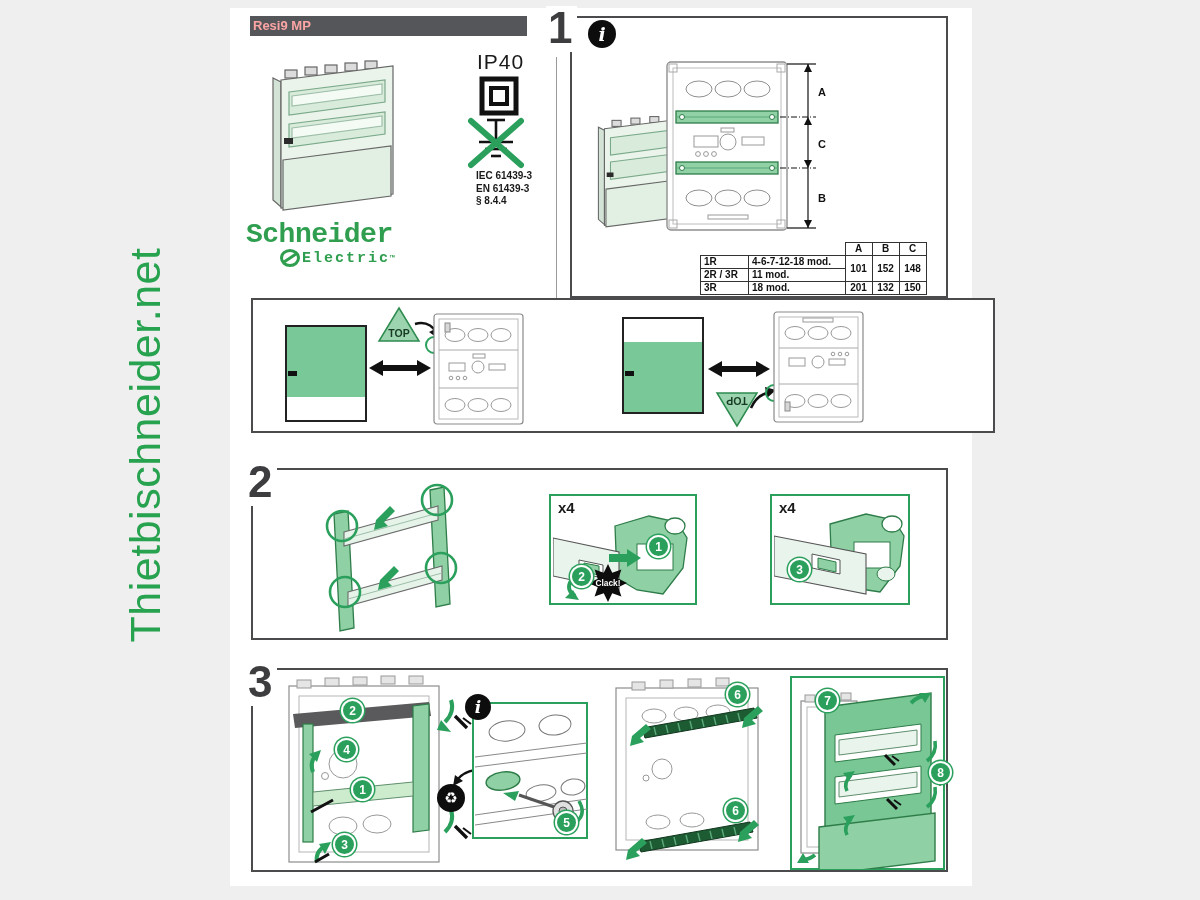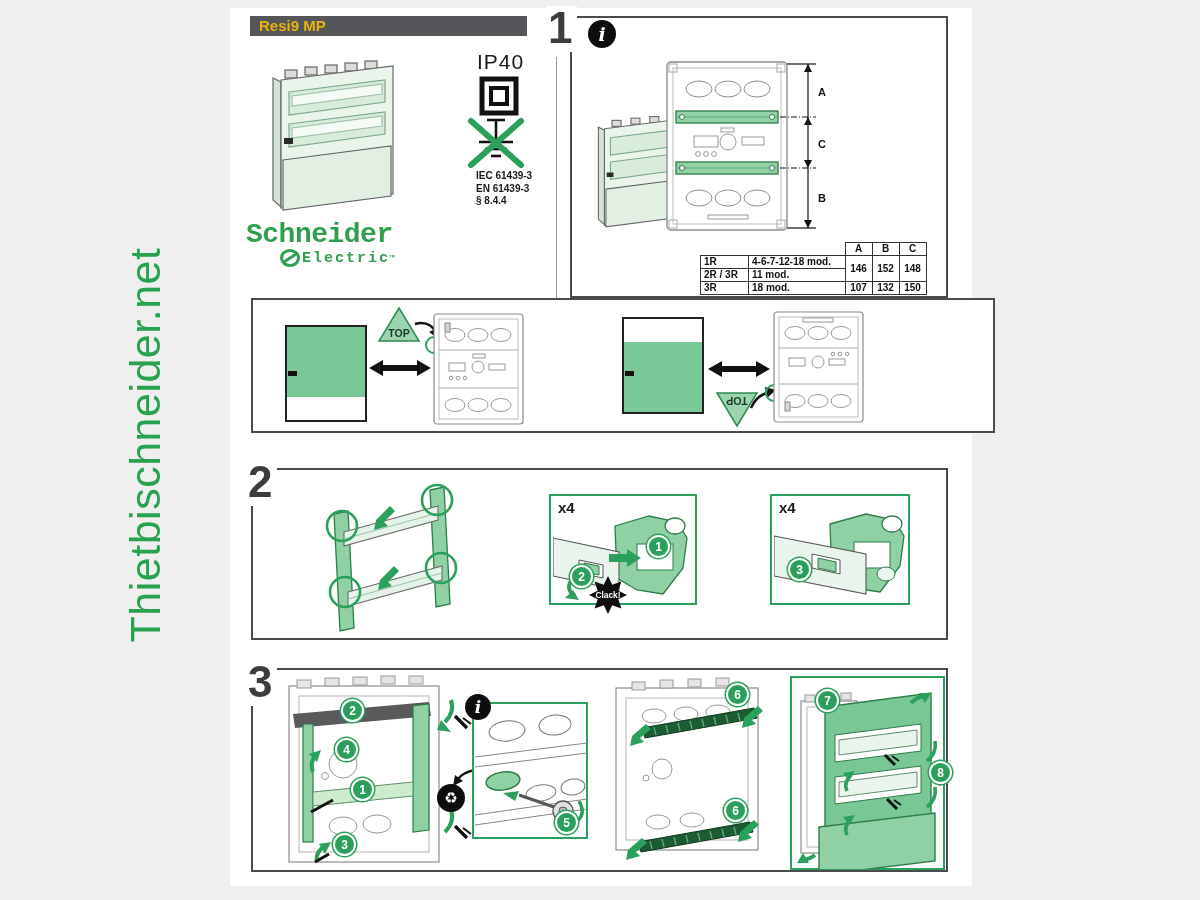--- a/index.html
+++ b/index.html
@@ -2,22 +2,22 @@
 <html><head>
 <meta charset="utf-8">
 <style>
   html,body{margin:0;padding:0;}
   body{font-family:"Liberation Sans", sans-serif; background:#efeff0;}
   #root{position:relative;width:1200px;height:900px;background:#efeff0;overflow:hidden;}
   .abs{position:absolute;}
   .paper{position:absolute;left:230px;top:8px;width:742px;height:878px;background:#ffffff;}
   .watermark{position:absolute;left:145px;top:445px;transform:translate(-50%,-50%) rotate(-90deg);
     white-space:nowrap;font-size:43px;font-weight:500;color:#27a24f;letter-spacing:0.5px;}
-  .badge{position:absolute;left:250px;top:16px;width:277px;height:20px;background:#55565a;color:#eab308;
-    font-size:15px;font-weight:bold;line-height:20px;padding-left:9px;box-sizing:border-box;}
+  .badge{position:absolute;left:250px;top:16px;width:277px;height:20px;background:#55565a;color:#fca5a5;
+    font-size:13px;font-weight:bold;line-height:20px;padding-left:3px;box-sizing:border-box;}
   .ip40{position:absolute;left:477px;top:50px;font-size:21px;color:#1a1a1a;letter-spacing:1px;}
   .standards{position:absolute;left:476px;top:170px;font-size:10px;font-weight:bold;color:#1a1a1a;line-height:12.5px;}
   .logo{position:absolute;left:246px;top:222px;color:#2f9e4f;font-family:Liberation Mono, monospace;}
   .logo .l1{font-size:28px;font-weight:bold;letter-spacing:-0.5px;line-height:26px;}
   .logo .l2{margin-left:34px;font-size:15px;font-weight:bold;letter-spacing:2px;display:flex;align-items:center;}
   .logo .tm{font-size:8px;vertical-align:super;letter-spacing:0;}
   .swirl{display:inline-block;margin-right:2px;}
   .vline{position:absolute;left:556px;top:57px;width:1px;height:241px;background:#9a9a9a;}
   .stepbox{position:absolute;border:2px solid #4b4b4e;background:#fff;box-sizing:border-box;}
   .step-digit{position:absolute;font-size:44px;font-weight:bold;color:#3d3d40;line-height:1;
@@ -179,32 +179,32 @@
         <tr>
       <td class="noborder" style="width:42px;"></td>
       <td class="noborder" style="width:90px;"></td>
       <th class="val">A</th>
       <th class="val">B</th>
       <th class="val">C</th>
     </tr>
     <tr>
       <td>1R</td>
       <td>4-6-7-12-18 mod.</td>
-      <td class="val" rowspan="2">146</td>
+      <td class="val" rowspan="2">101</td>
       <td class="val" rowspan="2">152</td>
       <td class="val" rowspan="2">148</td>
     </tr>
     <tr>
       <td>2R / 3R</td>
       <td>11 mod.</td>
     </tr>
     <tr>
       <td>3R</td>
       <td>18 mod.</td>
-      <td class="val">107</td>
+      <td class="val">201</td>
       <td class="val">132</td>
       <td class="val">150</td>
     </tr>
   </tbody>
     </table>
 
   <div class="stepbox" style="left:251px;top:298px;width:744px;height:135px;">
 
     <div class="door" style="left:32px;top:25px;width:82px;height:97px;">
       <div class="fill" style="top:0;height:70px;"></div>
@@ -307,21 +307,21 @@
         <rect x="84" y="32" width="36" height="26" fill="#fff" stroke="#2e7d49"></rect>
         <polygon points="0,26 66,40 66,78 0,64" fill="#e9f4ec" stroke="#555" stroke-width="1.1"></polygon>
         <polygon points="26,48 50,53 50,66 26,61" fill="#fff" stroke="#555"></polygon>
         <polygon points="31,51 46,54 46,63 31,60" fill="#8fd0a4" stroke="#2e7d49"></polygon>
         <polygon points="56,42 74,42 74,37 88,46 74,55 74,50 56,50" fill="#2aa05c"></polygon>
         <path d="M22,64 q-12,12 0,20" stroke="#2aa05c" stroke-width="4" fill="none"></path>
         <polygon points="26,88 12,86 20,78" fill="#2aa05c"></polygon>
       </svg>
       <div class="marker" style="left:96px;top:39px;">1</div>
       <div class="marker" style="left:19px;top:69px;">2</div>
-      <div class="clack" style="left:38px;top:80px;">
+      <div class="clack" style="left:38px;top:68px;">
         <svg width="38" height="38" viewBox="0 0 34 34">
           <polygon fill="#0d0d0d" points="34,17 26.2,20.8 29,29 20.8,26.2 17,34 13.2,26.2 5,29 7.8,20.8 0,17 7.8,13.2 5,5 13.2,7.8 17,0 20.8,7.8 29,5 26.2,13.2"></polygon>
           <text x="17" y="20" text-anchor="middle" font-size="7.5" font-weight="bold" fill="#fff">Clack!</text>
         </svg>
       </div>
     </div>
 
     <div class="green-panel" style="left:517px;top:24px;width:140px;height:111px;">
       <div class="qty">x4</div>
       <svg class="abs" style="left:2px;top:16px;" width="134" height="92" viewBox="0 0 134 92">

